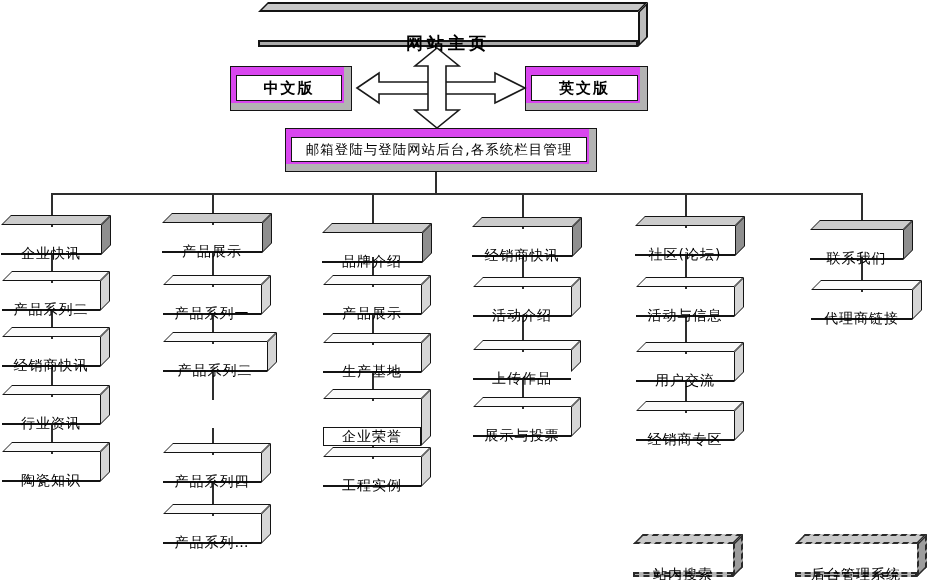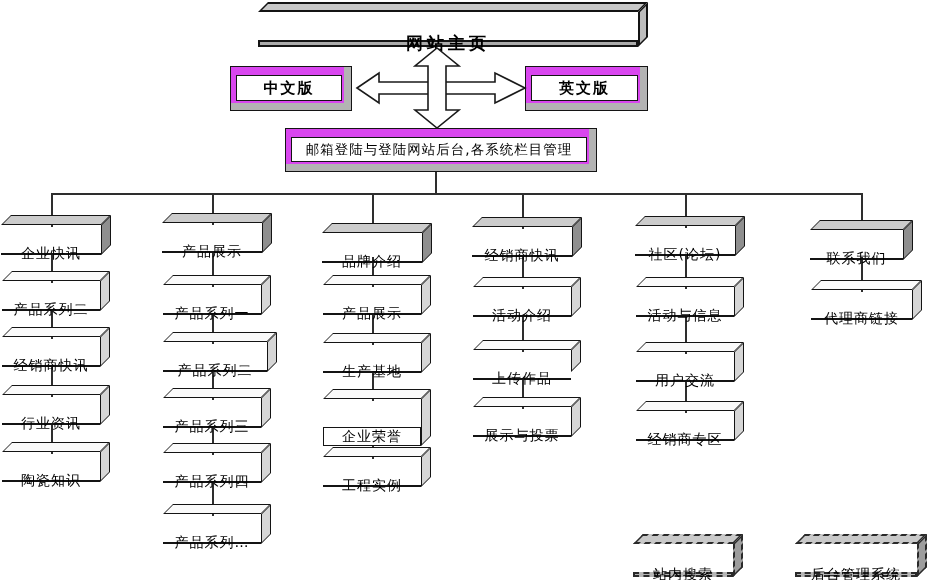--- a/index.html
+++ b/index.html
@@ -146,25 +146,20 @@
       <span class="right-face"></span>
       <span class="front-face">产品系列一</span>
     </div>
     <div class="line vline" style="left: 212px; top: 315px; height: 29px;"></div>
     <div class="slab" style="left: 163px; top: 342px; width: 98px; height: 30px; padding-left: 6px;">
       <span class="top-face"></span>
       <span class="right-face"></span>
       <span class="front-face">产品系列二</span>
     </div>
     <div class="line vline" style="left: 212px; top: 372px; height: 28px;"></div>
-    <div class="slab" style="left: 163px; top: 398px; width: 98px; height: 30px;">
-      <span class="top-face"></span>
-      <span class="right-face"></span>
-      <span class="front-face">产品系列三</span>
-    </div>
     <div class="line vline" style="left: 212px; top: 428px; height: 27px;"></div>
     <div class="slab" style="left: 163px; top: 453px; width: 98px; height: 30px;">
       <span class="top-face"></span>
       <span class="right-face"></span>
       <span class="front-face">产品系列四</span>
     </div>
     <div class="line vline" style="left: 212px; top: 483px; height: 33px;"></div>
     <div class="slab" style="left: 163px; top: 514px; width: 98px; height: 30px;">
       <span class="top-face"></span>
       <span class="right-face"></span>

